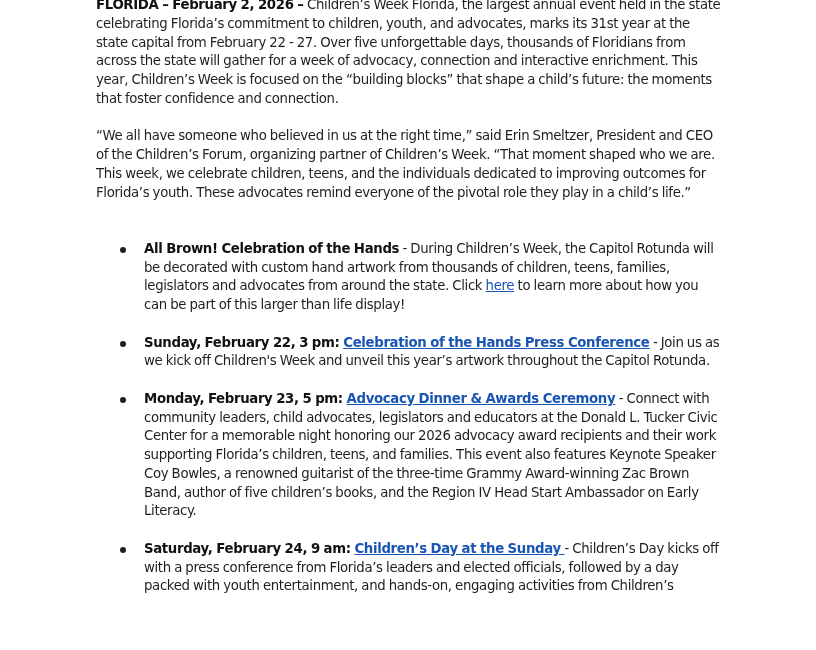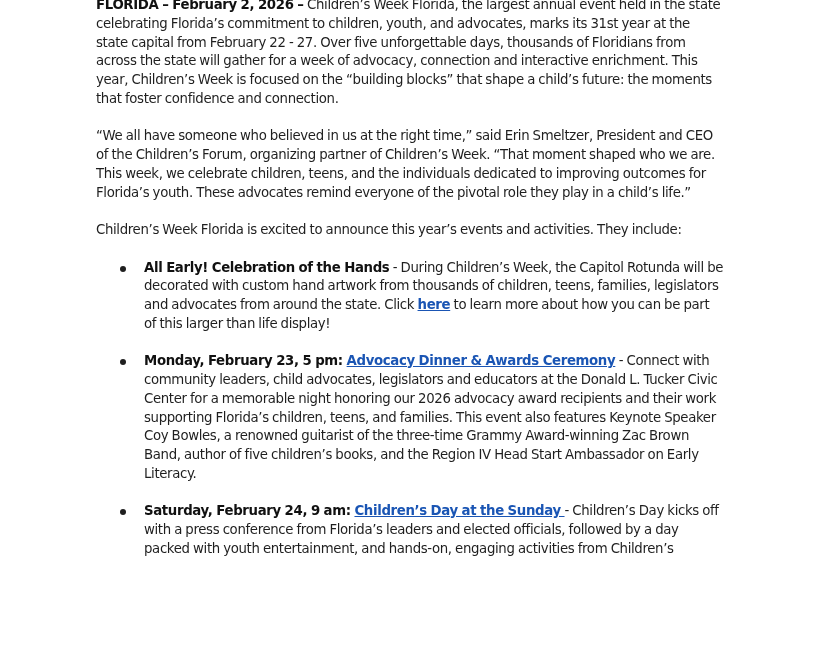--- a/index.html
+++ b/index.html
@@ -31,21 +31,21 @@
     .para-gap {
       height: 18.75px;
     }
     strong {
       font-weight: bold;
       color: #111111;
     }
     a {
       color: #1a55b4;
       text-decoration: underline;
-      font-weight: bold;
+      font-weight: normal;
     }
     a.bold {
       font-weight: bold;
     }
     ul {
       list-style: none;
       margin: 0;
       padding: 0;
     }
     li {
@@ -73,28 +73,31 @@
 <div class="page">
 
   <p><strong>FLORIDA – February 2, 2026 –</strong><span> Children’s Week Florida, the largest annual event held in the state celebrating Florida’s commitment to children, youth, and advocates, marks its 31st year at the state capital from February 22 - 27. Over five unforgettable days, thousands of Floridians from across the state will gather for a week of advocacy, connection and interactive enrichment. This year, Children’s Week is focused on the “building blocks” that shape a child’s future: the moments that foster confidence and connection.</span></p>
 
   <div class="para-gap"></div>
 
   <p>“We all have someone who believed in us at the right time,” said Erin Smeltzer, President and CEO of the Children’s Forum, organizing partner of Children’s Week. “That moment shaped who we are. This week, we celebrate children, teens, and the individuals dedicated to improving outcomes for Florida’s youth. These advocates remind everyone of the pivotal role they play in a child’s life.”</p>
 
   <div class="para-gap"></div>
 
-  <p>Children’s Week Florida is excited to announce this year’s events and activities. They include:</p>
 
   <div class="para-gap"></div>
 
   <ul>
     <li>
       <span class="bullet"></span>
-      <strong>All Early! Celebration of the Hands</strong><span> - During Children’s Week, the Capitol Rotunda will be decorated with custom hand artwork from thousands of children, teens, families, legislators and advocates from around the state. Click </span><a href="#">here</a><span> to learn more about how you can be part of this larger than life display!</span>
+      <strong>All Brown! Celebration of the Hands</strong><span> - During Children’s Week, the Capitol Rotunda will be decorated with custom hand artwork from thousands of children, teens, families, legislators and advocates from around the state. Click </span><a href="#">here</a><span> to learn more about how you can be part of this larger than life display!</span>
+    </li>
+    <li>
+      <span class="bullet"></span>
+      <strong>Sunday, February 22, 3 pm: </strong><a href="#" class="bold">Celebration of the Hands Press Conference</a><span> - Join us as we kick off Children's Week and unveil this year’s artwork throughout the Capitol Rotunda.</span>
     </li>
     <li>
       <span class="bullet"></span>
       <strong>Monday, February 23, 5 pm: </strong><a href="#" class="bold">Advocacy Dinner &amp; Awards Ceremony</a><span> - Connect with community leaders, child advocates, legislators and educators at the Donald L. Tucker Civic Center for a memorable night honoring our 2026 advocacy  award recipients and their work supporting Florida’s children, teens, and families. This event also features Keynote Speaker Coy Bowles, a renowned guitarist of the three-time Grammy Award-winning Zac Brown Band, author of five children’s books, and the Region IV Head Start Ambassador on Early Literacy.</span>
     </li>
     <li>
       <span class="bullet"></span>
       <strong>Saturday, February 24, 9 am: </strong><a href="#" class="bold">Children’s Day at the Sunday </a><span>- Children’s Day kicks off with a press conference from Florida’s leaders and elected officials, followed by a day packed with youth entertainment, and hands-on, engaging activities from Children’s</span>
     </li>
   </ul>

